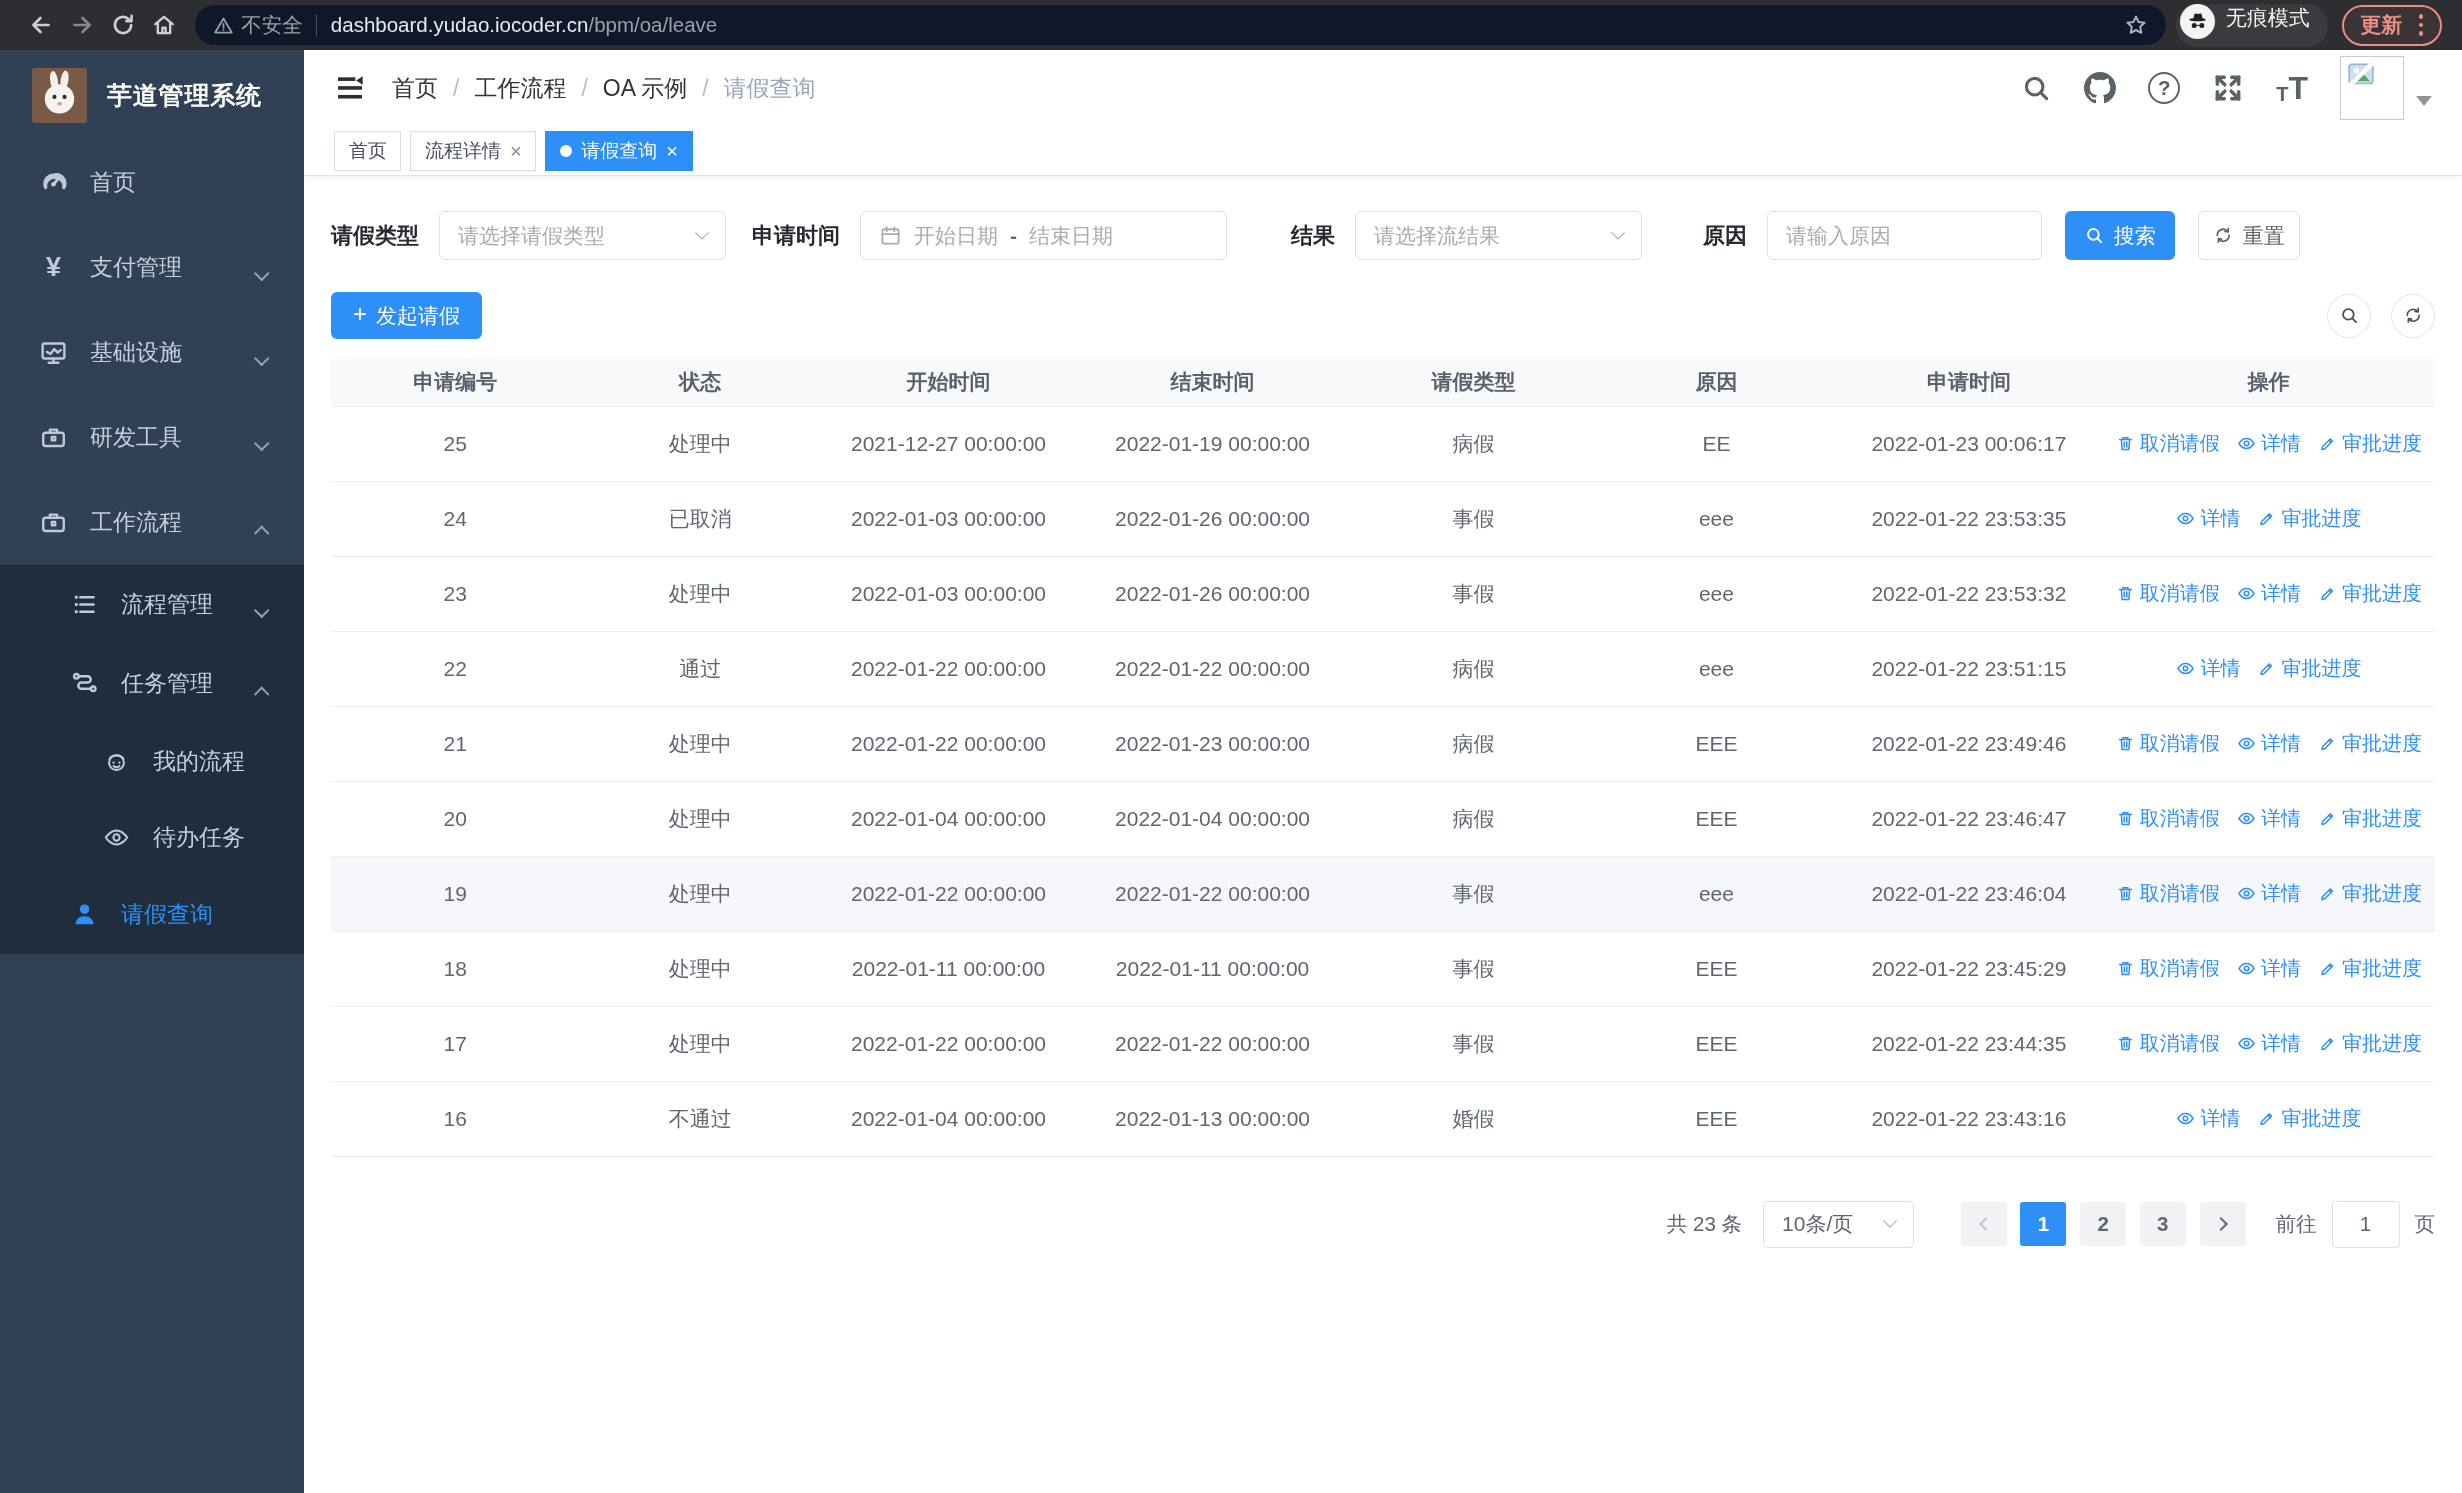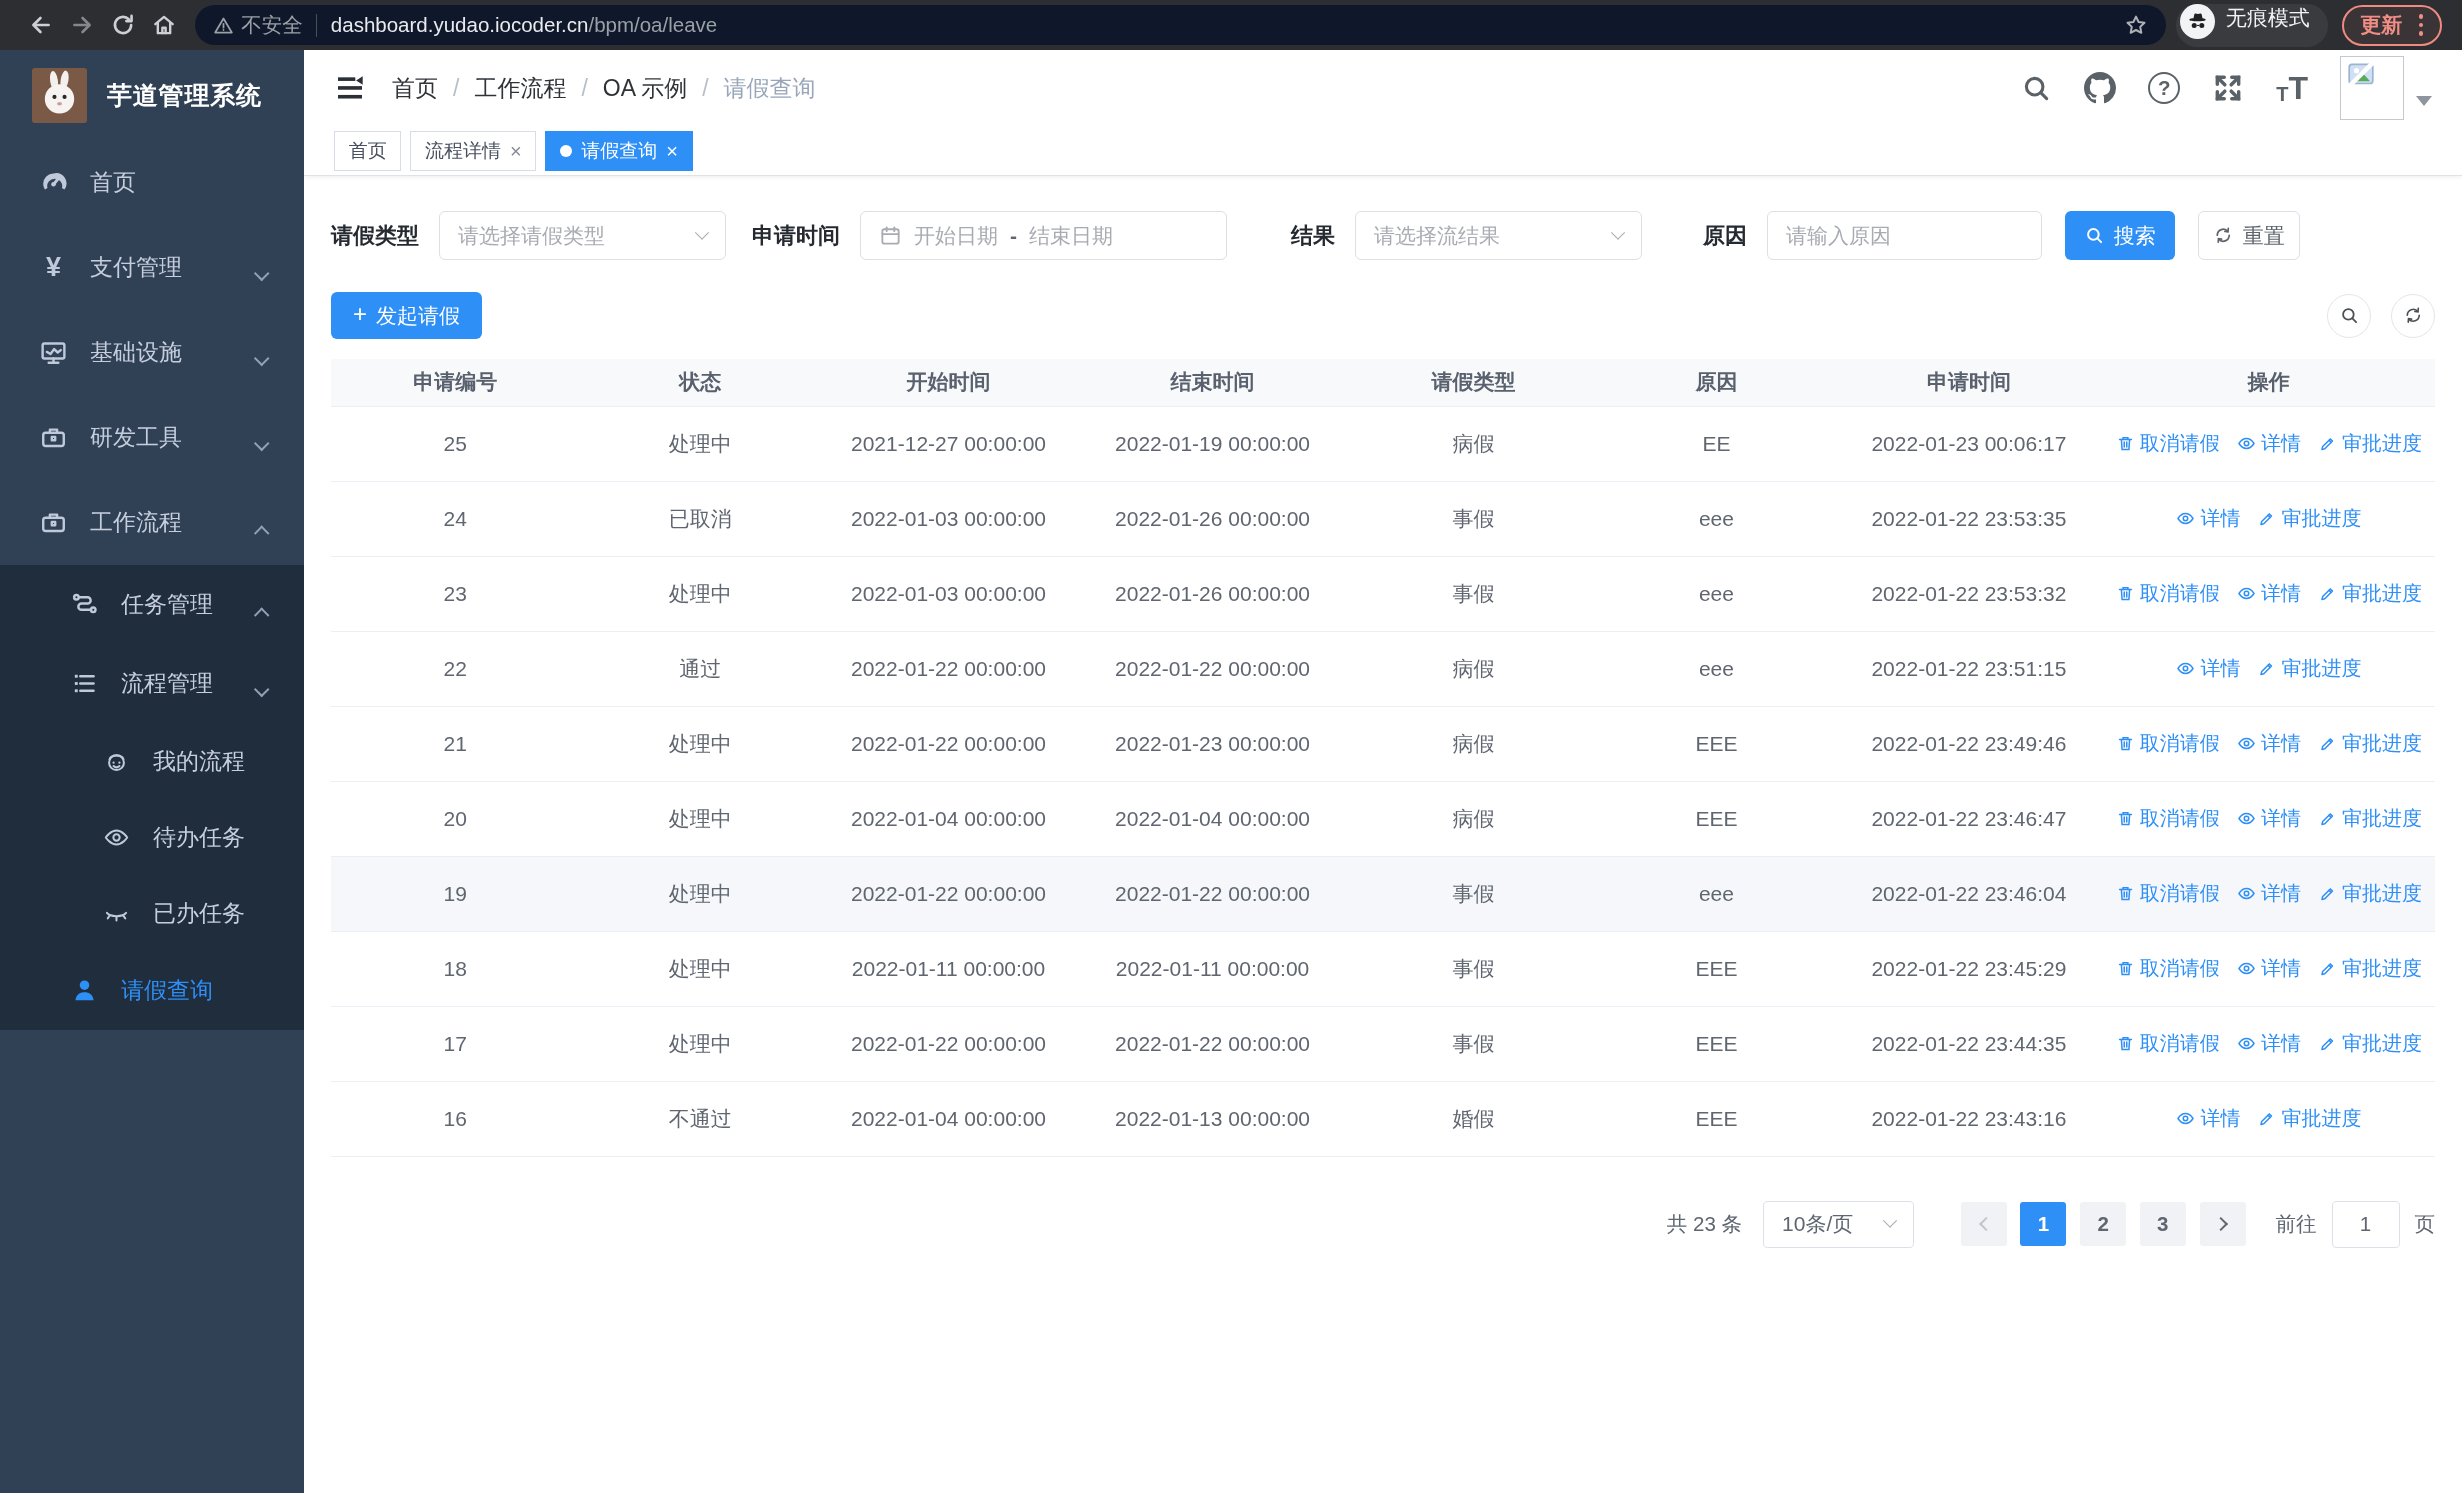--- a/index.html
+++ b/index.html
@@ -414,59 +414,51 @@
           <use href="#i-case"></use>
         </svg>
       </span>
     <span>工作流程</span>
     <span class="chev-holder"><span class="chev up"></span></span>
   </div>
 
   <div class="submenu">
     <div class="m-item l2">
       <span class="mi">
+          <svg class="i" viewBox="0 0 24 24" fill="none" stroke="currentColor" stroke-width="2" stroke-linecap="round">
+            <use href="#i-list"></use>
+          </svg>
+        </span>
+      <span>流程管理</span>
+      <span class="chev-holder"><span class="chev"></span></span>
+    </div>
+    <div class="m-item l2">
+      <span class="mi">
           <svg class="i" viewBox="0 0 24 24" fill="none" stroke="currentColor" stroke-width="2" stroke-linecap="round" stroke-linejoin="round">
             <use href="#i-flow"></use>
           </svg>
         </span>
       <span>任务管理</span>
       <span class="chev-holder"><span class="chev up"></span></span>
-    </div>
-    <div class="m-item l2">
-      <span class="mi">
-          <svg class="i" viewBox="0 0 24 24" fill="none" stroke="currentColor" stroke-width="2" stroke-linecap="round">
-            <use href="#i-list"></use>
-          </svg>
-        </span>
-      <span>流程管理</span>
-      <span class="chev-holder"><span class="chev"></span></span>
     </div>
     <div class="m-item l3">
       <span class="mi">
           <svg class="i" viewBox="0 0 24 24" fill="none" stroke="currentColor" stroke-width="1.8" stroke-linecap="round">
             <use href="#i-face"></use>
           </svg>
         </span>
       <span>我的流程</span>
     </div>
     <div class="m-item l3">
       <span class="mi">
           <svg class="i" viewBox="0 0 24 24" fill="none" stroke="currentColor" stroke-width="1.8" stroke-linecap="round" stroke-linejoin="round">
             <use href="#i-eye"></use>
           </svg>
         </span>
       <span>待办任务</span>
-    </div>
-    <div class="m-item l3">
-      <span class="mi">
-          <svg class="i" viewBox="0 0 24 24" fill="none" stroke="currentColor" stroke-width="1.8" stroke-linecap="round" stroke-linejoin="round">
-            <use href="#i-eyeclosed"></use>
-          </svg>
-        </span>
-      <span>已办任务</span>
     </div>
     <div class="m-item l2 active">
       <span class="mi">
           <svg class="i" viewBox="0 0 24 24" fill="none" stroke="currentColor">
             <use href="#i-user-f"></use>
           </svg>
         </span>
       <span>请假查询</span>
     </div>
   </div>

